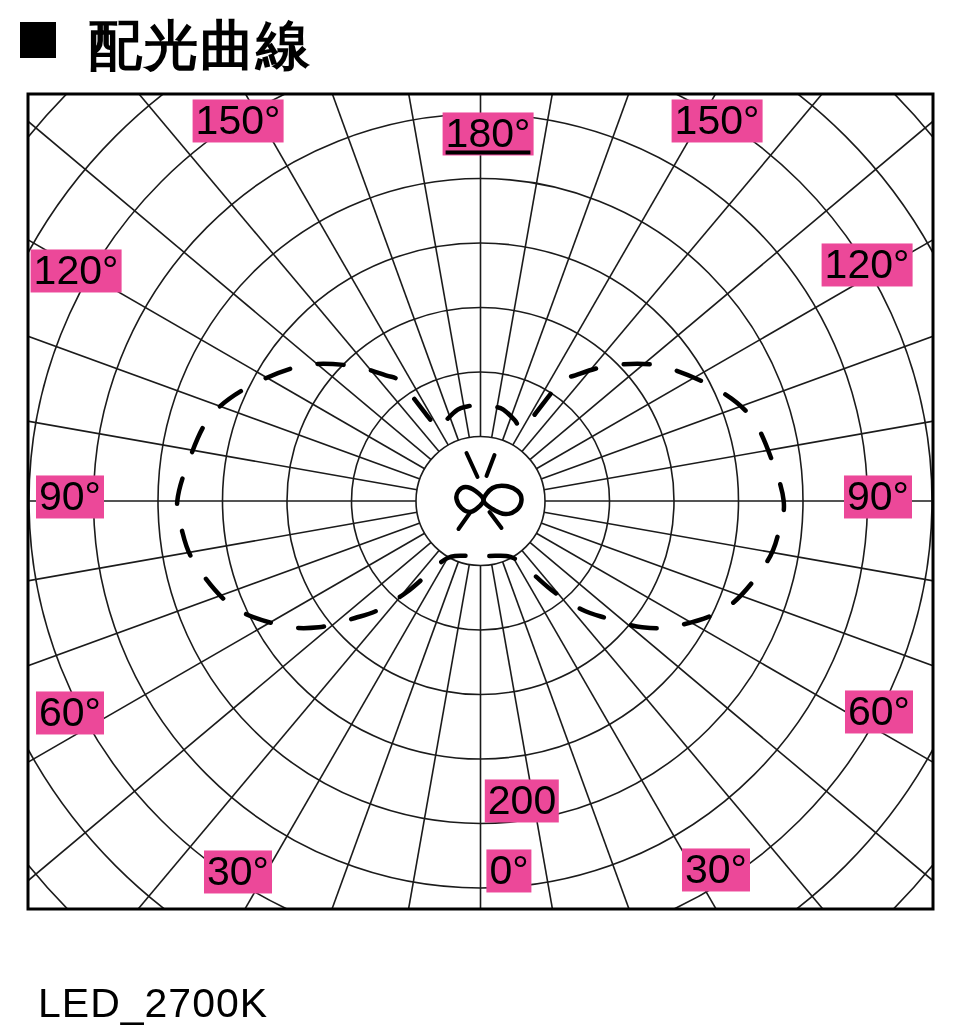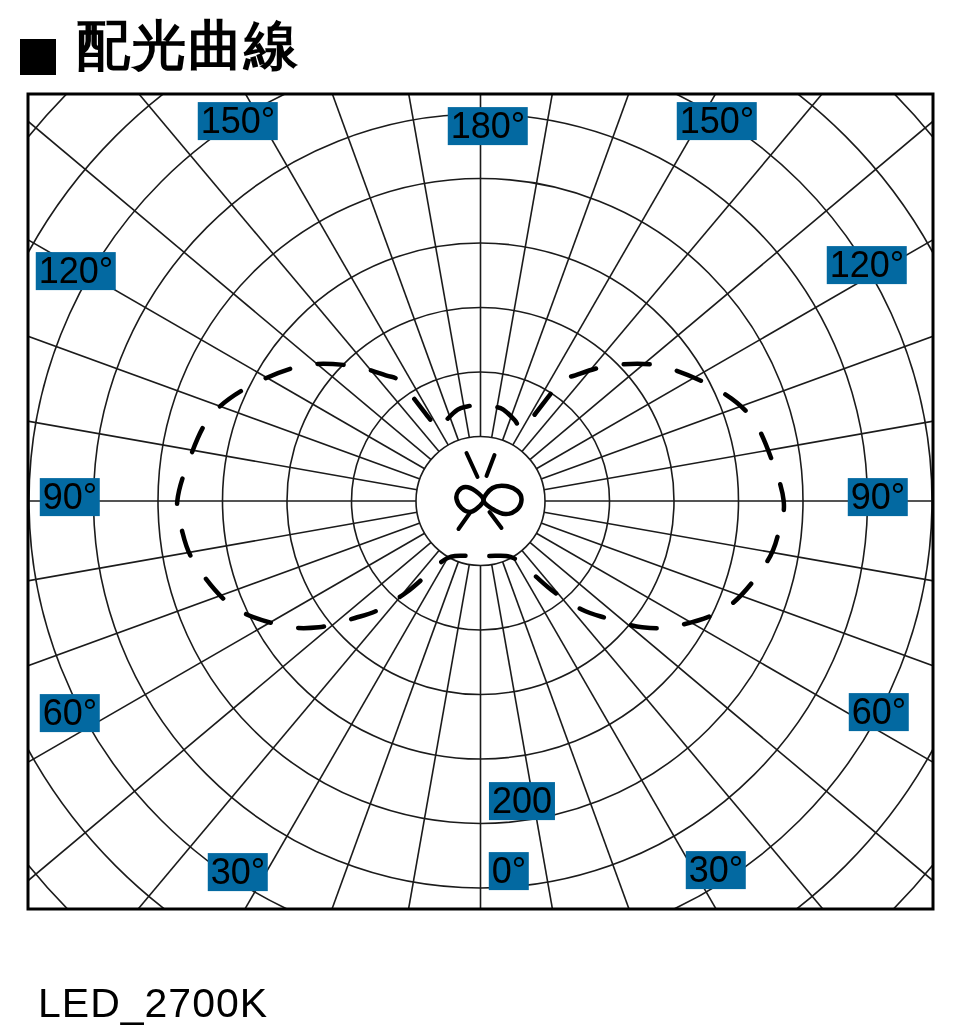--- a/index.html
+++ b/index.html
@@ -1,25 +1,25 @@
 <!DOCTYPE html>
 <html><head>
 <meta charset="utf-8">
 <style>
   html,body{margin:0;padding:0;background:#ffffff;}
   body{width:953px;height:1029px;position:relative;overflow:hidden;
        font-family:"Liberation Sans","DejaVu Sans",sans-serif;color:#000;}
   .page{position:absolute;inset:0;}
-  .title-block{position:absolute;left:20px;top:16px;display:flex;align-items:flex-end;}
+  .title-block{position:absolute;left:20px;top:16px;display:flex;align-items:flex-start;gap:12px;}
   .title-bullet{width:36px;height:36px;background:#000;display:inline-block;margin:6px 20px 0 0;}
   .title-text{font-size:54px;font-weight:bold;letter-spacing:2px;line-height:1.1;}
   .unit-label{position:absolute;top:30px;right:56px;font-size:39px;letter-spacing:1px;}
   .chart-wrap{position:absolute;left:0;top:0;width:953px;height:1029px;}
-  .plot-label{position:absolute;transform:translate(-50%,-50%);background:#0369a1;
-              padding:0 3px;font-size:36px;line-height:1.05;white-space:nowrap;}
+  .plot-label{position:absolute;transform:translate(-50%,-50%);background:#ec4899;
+              padding:0 3px;font-size:41px;line-height:1.05;white-space:nowrap;}
   .caption{position:absolute;left:38px;top:936px;font-size:41px;letter-spacing:1px;margin-top:44px;}
   svg{display:block;}
 </style>
 </head>
 <body>
 
 <div class="page">
 
   <div class="title-block">
     <span class="title-bullet"></span>
@@ -83,21 +83,21 @@
           <path d="M 480.5 556.5 C 475.6 556.5, 470.1 555.9, 465.8 555.8 C 461.5 555.7, 457.9 555.6, 454.9 555.9 C 451.8 556.3, 450.0 556.9, 447.6 558.0 C 445.2 559.1, 443.9 559.8, 440.5 562.7 C 437.0 565.5, 432.3 570.2, 426.7 575.1 C 421.0 580.0, 414.5 586.5, 406.6 592.2 C 398.7 598.0, 387.9 605.2, 379.3 609.5 C 370.7 613.8, 365.1 615.0, 355.0 618.0 C 344.9 621.0, 331.1 626.0, 318.9 627.3 C 306.6 628.5, 295.8 628.9, 281.4 625.4 C 267.0 621.9, 246.9 616.9, 232.3 606.3 C 217.8 595.8, 202.6 575.1, 194.1 561.9 C 185.5 548.7, 183.9 537.3, 181.1 527.2 C 178.3 517.0, 176.3 511.4, 177.3 501.0 C 178.4 490.6, 182.0 478.8, 187.3 465.0 C 192.6 451.2, 199.1 431.0, 209.1 418.0 C 219.1 405.1, 232.1 396.0, 247.5 387.3 C 262.8 378.7, 284.2 369.6, 301.2 365.9 C 318.3 362.3, 335.6 364.0, 349.7 365.5 C 363.8 367.1, 377.3 372.5, 385.8 375.3 C 394.2 378.1, 393.5 375.6, 400.4 382.3 C 407.3 389.0, 420.7 407.8, 427.2 415.7 C 433.6 423.5, 436.0 428.7, 439.2 429.5 C 442.4 430.3, 443.1 423.6, 446.2 420.3 C 449.3 416.9, 454.2 411.9, 457.7 409.6 C 461.2 407.3, 463.4 407.4, 467.2 406.5 C 471.0 405.6, 476.1 404.3, 480.5 404.3 C 484.9 404.3, 490.0 405.6, 493.8 406.5 C 497.6 407.4, 499.8 407.3, 503.3 409.6 C 506.8 411.9, 511.7 416.9, 514.8 420.3 C 517.9 423.6, 518.6 430.3, 521.8 429.5 C 525.0 428.7, 527.4 423.5, 533.8 415.7 C 540.3 407.8, 553.7 389.0, 560.6 382.3 C 567.5 375.6, 566.8 378.1, 575.2 375.3 C 583.7 372.5, 597.2 367.1, 611.3 365.5 C 625.4 364.0, 642.7 362.3, 659.8 365.9 C 676.8 369.6, 698.2 378.7, 713.5 387.3 C 728.9 396.0, 741.9 405.1, 751.9 418.0 C 761.9 431.0, 768.4 451.2, 773.7 465.0 C 779.0 478.8, 782.6 490.6, 783.7 501.0 C 784.7 511.4, 782.7 517.0, 779.9 527.2 C 777.1 537.3, 775.5 548.7, 766.9 561.9 C 758.4 575.1, 743.2 595.8, 728.7 606.3 C 714.1 616.9, 694.0 621.9, 679.6 625.4 C 665.2 628.9, 654.4 628.5, 642.1 627.3 C 629.9 626.0, 616.1 621.0, 606.0 618.0 C 595.9 615.0, 590.3 613.8, 581.7 609.5 C 573.1 605.2, 562.3 598.0, 554.4 592.2 C 546.5 586.5, 540.0 580.0, 534.3 575.1 C 528.7 570.2, 524.0 565.5, 520.5 562.7 C 517.1 559.8, 515.8 559.1, 513.4 558.0 C 511.0 556.9, 509.2 556.3, 506.1 555.9 C 503.1 555.6, 499.5 555.7, 495.2 555.8 C 490.9 555.9, 485.4 556.5, 480.5 556.5 Z" fill="none" stroke="#000000" stroke-width="4.5" stroke-linecap="round" stroke-dasharray="26 28" stroke-dashoffset="39"></path>
           <path d="M 483.5 500.0 C 483.2 497.2, 478.5 493.2, 475.5 491.0 C 472.5 488.8, 468.3 487.0, 465.5 487.0 C 462.7 487.0, 460.0 489.0, 458.5 491.0 C 457.0 493.0, 456.0 496.2, 456.5 499.0 C 457.0 501.8, 459.3 505.8, 461.5 508.0 C 463.7 510.2, 466.8 512.0, 469.5 512.0 C 472.2 512.0, 475.2 510.0, 477.5 508.0 C 479.8 506.0, 483.8 502.8, 483.5 500.0 Z" fill="none" stroke="#000000" stroke-width="4.5" stroke-linejoin="round"></path>
           <path d="M 483.5 500.0 C 483.5 496.5, 488.8 490.3, 492.5 488.0 C 496.2 485.7, 501.3 485.5, 505.5 486.0 C 509.7 486.5, 514.8 488.7, 517.5 491.0 C 520.2 493.3, 521.7 496.8, 521.5 500.0 C 521.3 503.2, 519.2 507.7, 516.5 510.0 C 513.8 512.3, 509.5 514.2, 505.5 514.0 C 501.5 513.8, 496.2 511.3, 492.5 509.0 C 488.8 506.7, 483.5 503.5, 483.5 500.0 Z" fill="none" stroke="#000000" stroke-width="4.5" stroke-linejoin="round"></path>
           <line x1="466.5" y1="453" x2="477.5" y2="477" stroke="#000000" stroke-width="4" stroke-linecap="round"></line>
           <line x1="494.5" y1="455" x2="486.5" y2="476" stroke="#000000" stroke-width="4" stroke-linecap="round"></line>
           <line x1="470.5" y1="512" x2="458.5" y2="529" stroke="#000000" stroke-width="4" stroke-linecap="round"></line>
           <line x1="489.5" y1="512" x2="501.5" y2="528" stroke="#000000" stroke-width="4" stroke-linecap="round"></line>
         </g>
         <rect x="28" y="94" width="905" height="815" fill="none" stroke="#000000" stroke-width="3"></rect>
       </svg>
-      <div class="plot-label" style="left: 488px; top: 126px;">180°</div>
+      <div class="plot-label" style="left: 488px; top: 134px; text-decoration: underline;">180°</div>
       <div class="plot-label" style="left: 238px; top: 121px;">150°</div>
       <div class="plot-label" style="left: 717px; top: 121px;">150°</div>
       <div class="plot-label" style="left: 76px; top: 271px;">120°</div>
       <div class="plot-label" style="left: 867px; top: 265px;">120°</div>
       <div class="plot-label" style="left: 70px; top: 497px;">90°</div>
       <div class="plot-label" style="left: 878px; top: 497px;">90°</div>
       <div class="plot-label" style="left: 70px; top: 713px;">60°</div>
       <div class="plot-label" style="left: 879px; top: 712px;">60°</div>
       <div class="plot-label" style="left: 238px; top: 872px;">30°</div>
       <div class="plot-label" style="left: 716px; top: 870px;">30°</div>

